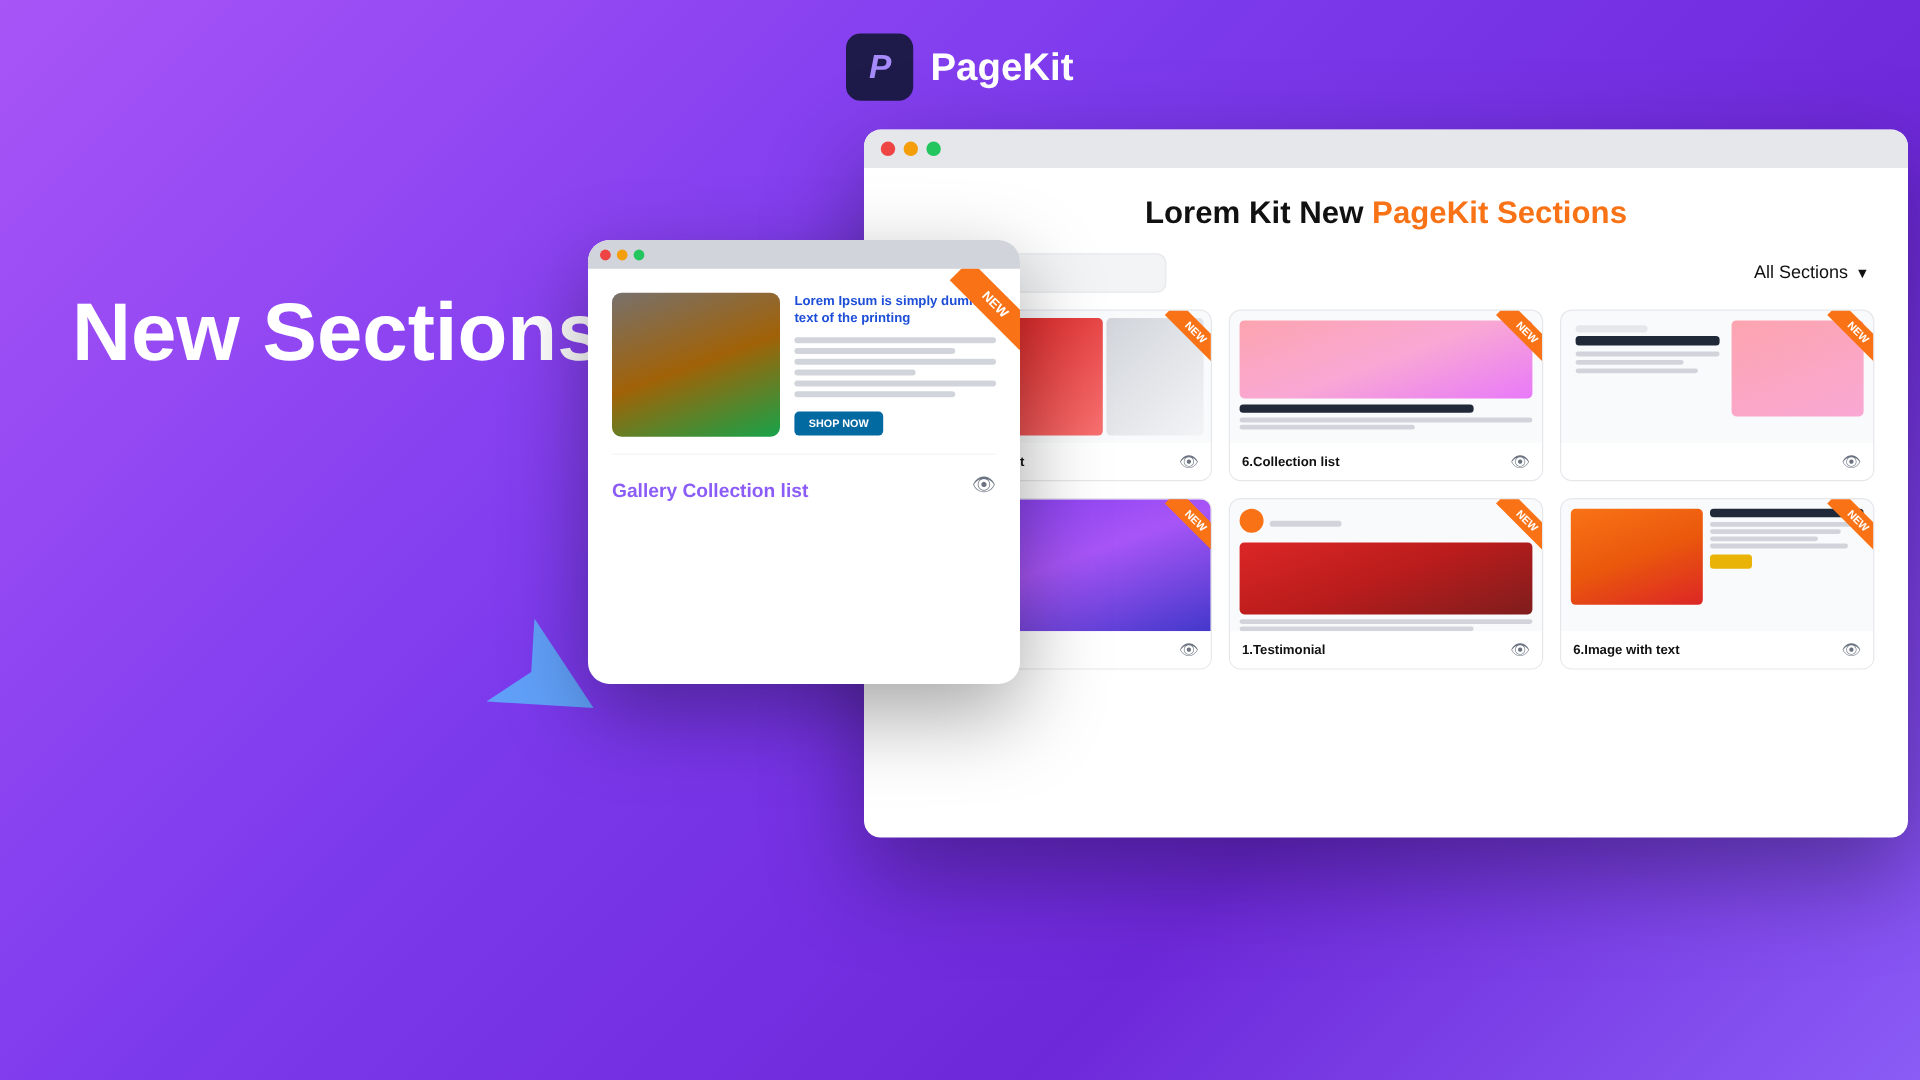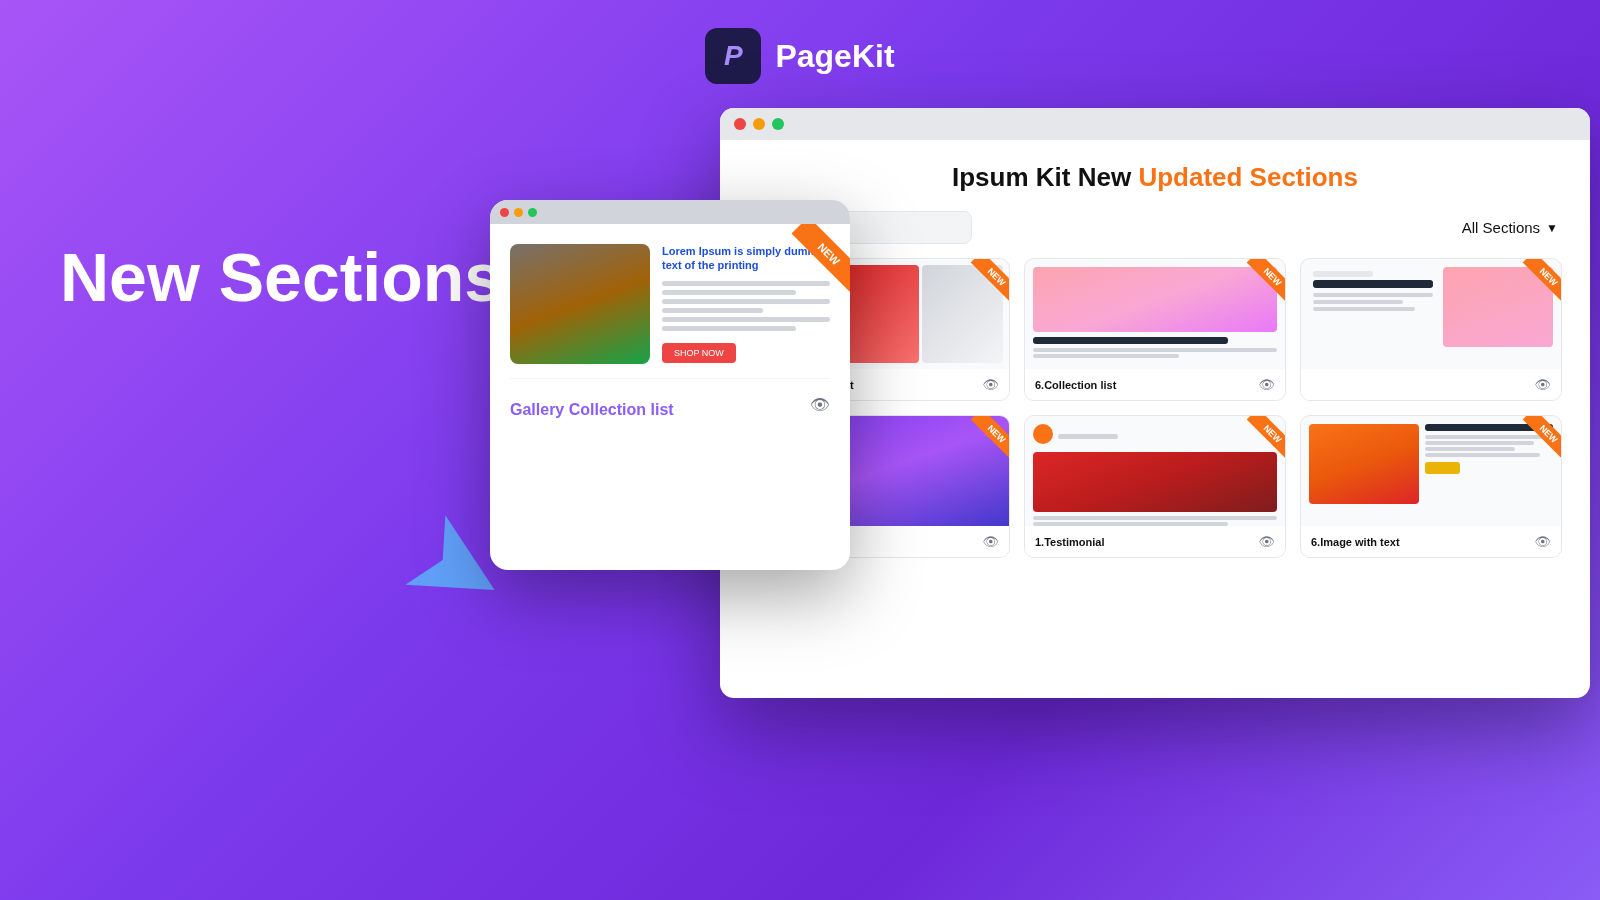--- a/index.html
+++ b/index.html
@@ -318,24 +318,24 @@
     }
     .fc-body-line {
       background: #d1d5db;
       height: 5px;
       border-radius: 3px;
       margin-bottom: 4px;
     }
     .fc-body-short { width: 80%; }
     .fc-body-xshort { width: 60%; }
     .fc-shop-btn {
-      background: #ef4444;
+      background: #0369a1;
       color: white;
       font-size: 9px;
-      font-weight: 400;
+      font-weight: 700;
       padding: 5px 12px;
       border-radius: 4px;
       display: inline-block;
       margin-top: 8px;
     }
 
     .fc-card-title {
       font-size: 16px;
       font-weight: 800;
       color: #8b5cf6;
@@ -365,21 +365,21 @@
 
 <div class="browser-window">
   <div class="browser-bar">
     <div class="browser-dot dot-red"></div>
     <div class="browser-dot dot-yellow"></div>
     <div class="browser-dot dot-green"></div>
   </div>
   <div class="browser-content">
     <div class="page-title-area">
       <h2 class="page-title">
-        <span>Ipsum Kit New </span><span class="page-title-accent">Updated Sections</span>
+        <span>Lorem Kit New </span><span class="page-title-accent">PageKit Sections</span>
       </h2>
     </div>
 
     <div class="filter-bar">
       <div class="search-input-fake">sections</div>
       <div class="dropdown-fake">
         <span>All Sections</span>
         <span class="dropdown-arrow">▼</span>
       </div>
     </div>

